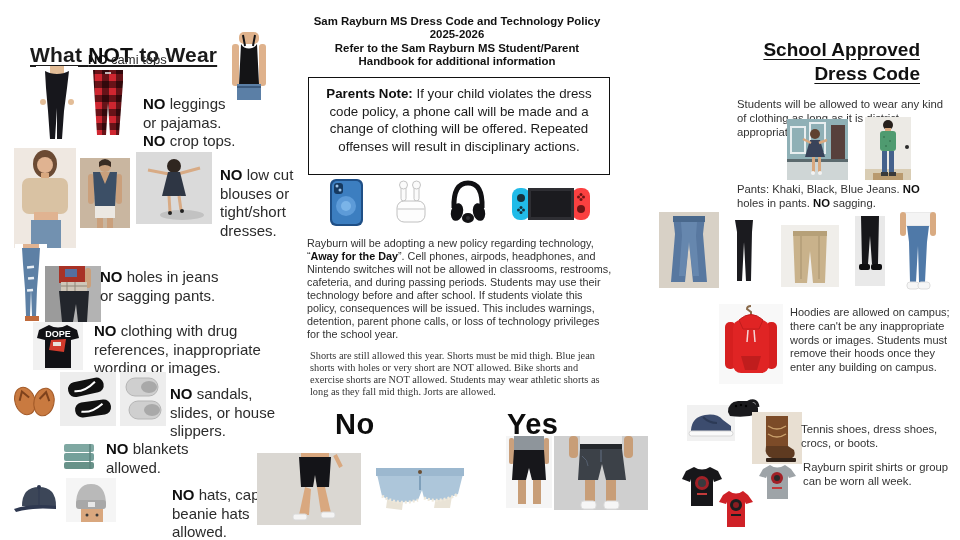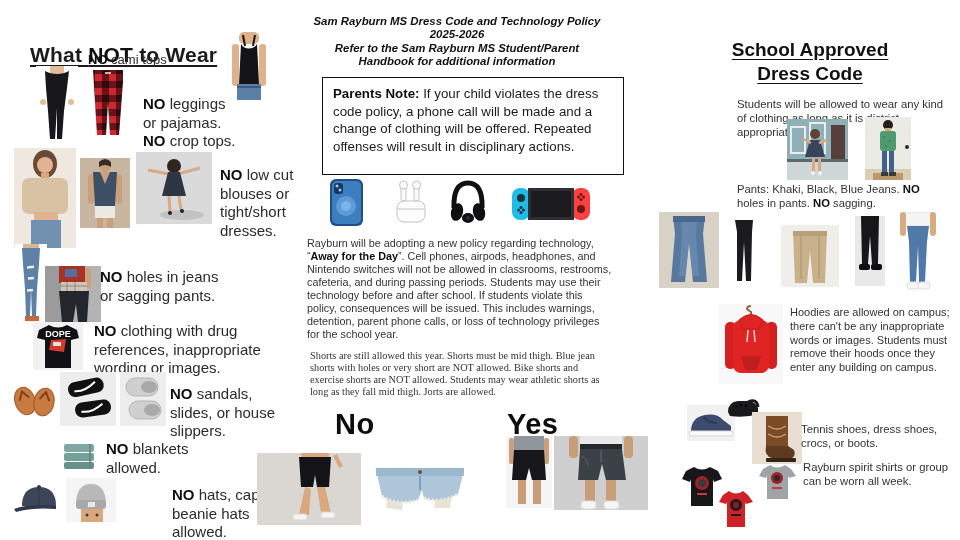--- a/index.html
+++ b/index.html
@@ -6,22 +6,22 @@
   .slide{position:relative;width:960px;height:540px;background:#fff;overflow:hidden;
          font-family:"Liberation Sans",sans-serif;color:#222;}
   .ph{position:absolute;display:block;}
   b{font-weight:bold;color:#0f0f0f;}
   .left-title{position:absolute;font-size:21px;letter-spacing:.2px;color:#1b1b1b;
               text-decoration:underline;text-underline-offset:3px;white-space:nowrap;}
   .lbl{position:absolute;font-size:15px;line-height:1.24;color:#2b2b2b;}
   .mid-title{position:absolute;font-size:11.4px;font-weight:bold;line-height:1.18;
              text-align:center;white-space:pre-line;color:#111;}
   .parents-box{position:absolute;border:1.6px solid #111;box-sizing:border-box;
-               text-align:left;font-size:13.3px;line-height:1.33;white-space:pre-line;
-               padding:7px 10px;color:#1c1c1c;margin-left:14px;}
+               text-align:center;font-size:13.3px;line-height:1.33;white-space:pre-line;
+               padding:7px 10px;color:#1c1c1c;}
   .para{position:absolute;font-size:10.8px;line-height:1.2;color:#333;}
   .para-sm{position:absolute;font-size:10.3px;line-height:1.16;color:#333;}
   .noyes{position:absolute;font-size:29px;font-weight:800;color:#0d0d0d;letter-spacing:.5px;}
   .right-heading{position:absolute;font-size:19px;font-weight:bold;text-align:center;
                  line-height:1.3;white-space:pre-line;color:#111;
                  text-decoration:underline;text-underline-offset:3px;}
   .rtxt{position:absolute;font-size:11.3px;line-height:1.25;color:#333;}
 </style>
 </head>
 <body>
@@ -195,21 +195,21 @@
         <circle cx="31" cy="37" r="1.5" fill="#3a3a3a"></circle>
       <path d="M10 27 Q10 6 25 6 Q40 6 40 27 Z" fill="#b9b9b9"></path>
       <rect x="10" y="22" width="30" height="9" rx="3" fill="#a8a8a8"></rect>
       <rect x="22" y="24" width="7" height="5" fill="#e8e8e8"></rect>
     </svg>
 
     <div class="lbl" style="left:124px;top:486px;width:128px;margin-left:48px;"><b>NO</b><span> hats, caps or beanie hats  allowed.</span></div>
   </section>
 
   <section>
-    <div class="mid-title" style="left:303px;top:15px;width:308px;font-style:italic;">Sam Rayburn MS Dress Code and Technology Policy
+    <div class="mid-title" style="left:303px;top:15px;width:308px;">Sam Rayburn MS Dress Code and Technology Policy
 2025-2026
 Refer to the Sam Rayburn MS Student/Parent
 Handbook for additional information</div>
 
     <div class="parents-box" style="left:308px;top:77px;width:302px;height:98px;"><b>Parents Note:</b><span> If your child violates the dress code policy, a phone call will be made and a change of clothing will be offered. Repeated offenses will result in disciplinary actions.
 </span></div>
 
     <svg class="ph" style="left:329px;top:178px;width:35px;height:49px;" viewBox="0 0 35 49">
       <rect x="1" y="1" width="33" height="47" rx="6" fill="#1f4f86"></rect>
       <rect x="3" y="3" width="29" height="43" rx="5" fill="#3c7ec0"></rect>
@@ -305,21 +305,21 @@
       <line x1="47" y1="14" x2="47" y2="26" stroke="#566070" stroke-width="1.5"></line>
       <path d="M28 20 Q34 24 34 30" stroke="#566070" stroke-width="1" fill="none"></path>
       <rect x="31" y="44" width="10" height="22" fill="#c89e78"></rect>
       <rect x="52" y="44" width="10" height="22" fill="#c89e78"></rect>
       <rect x="27" y="65" width="15" height="8" rx="3" fill="#f6f6f6" stroke="#dcdcdc"></rect>
       <rect x="50" y="65" width="15" height="8" rx="3" fill="#f6f6f6" stroke="#dcdcdc"></rect>
     </svg>
   </section>
 
   <section>
-    <h2 class="right-heading" style="left:700px;top:22px;width:220px;">School Approved
+    <h2 class="right-heading" style="left:700px;top:22px;width:220px;text-align:right;">School Approved
 Dress Code</h2>
 
     <div class="rtxt" style="left:737px;top:77px;width:206px;margin-top:20px;">Students will be allowed to wear any kind of clothing as long as it is district appropriate.</div>
 
     <svg class="ph" style="left:787px;top:119px;width:61px;height:61px;" viewBox="0 0 61 61" preserveAspectRatio="none">
       <rect width="61" height="61" fill="#8fb0b6"></rect>
       <rect x="4" y="8" width="14" height="26" fill="none" stroke="#e8eef0" stroke-width="2"></rect>
       <rect x="23" y="4" width="15" height="30" fill="none" stroke="#e8eef0" stroke-width="2"></rect>
       <rect x="44" y="6" width="14" height="40" fill="#57403c"></rect>
       <rect x="0" y="40" width="61" height="3" fill="#5b6a6e"></rect>

